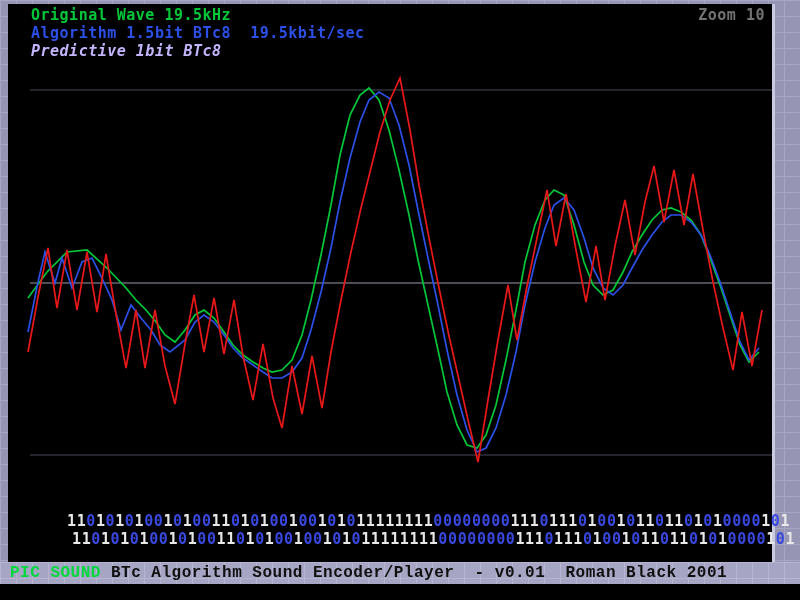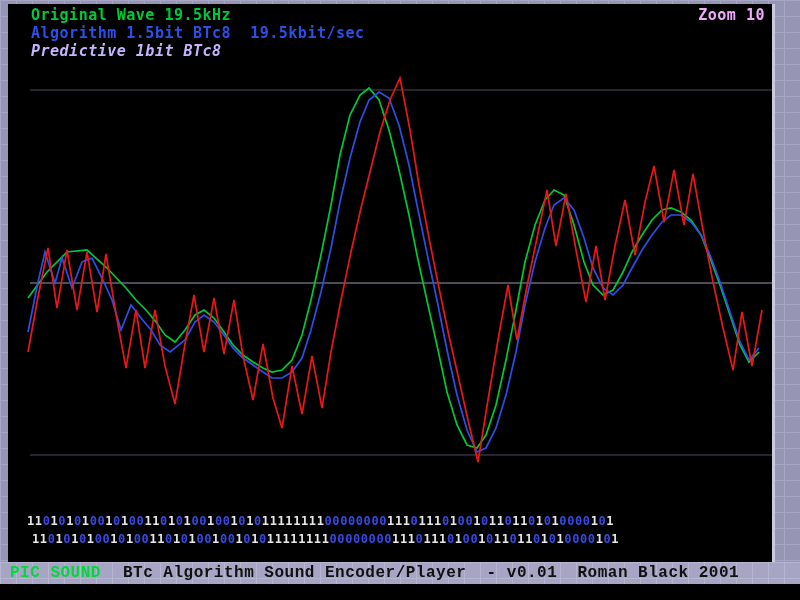--- a/index.html
+++ b/index.html
@@ -9,36 +9,36 @@
   #wallpaper{position:absolute;left:0;top:0;width:800px;height:600px;
     background-color:#9696b4;
     background-image:linear-gradient(#a8a8c6 1px,transparent 1px),
                      linear-gradient(90deg,#a8a8c6 1px,transparent 1px);
     background-size:16px 16px;}
   
   #client{position:absolute;left:8px;top:4px;width:764px;height:558px;background:#000;
           border-right:3px solid #c9c9e2;}
   .legend-line{position:absolute;left:31px;font-size:15px;letter-spacing:.5px;white-space:pre;}
   #zoom-label{position:absolute;left:600px;top:6px;width:165px;text-align:right;
-              color:#f0abfc;font-size:15px;letter-spacing:.5px;}
+              color:#737373;font-size:15px;letter-spacing:.5px;}
   #wave-plot{position:absolute;left:0;top:0;width:800px;height:600px;pointer-events:none;}
-  .bit-row{position:absolute;font-size:12px;letter-spacing:.6px;white-space:pre;line-height:18px;}
+  .bit-row{position:absolute;font-size:15px;letter-spacing:.6px;white-space:pre;line-height:18px;margin-left:40px;}
   .bit-row .b1{color:var(--one,#e8e8e8);}
   .bit-row .b0{color:var(--zero,#3848e0);}
   #row1{left:27px;top:512px;}
   #row2{left:32px;top:530px;}
   
   #statusbar{position:absolute;left:0;top:562px;width:800px;height:22px;
     background-color:#a6a6c4;
     background-image:linear-gradient(#b6b6d2 1px,transparent 1px),
                      linear-gradient(90deg,#b6b6d2 1px,transparent 1px);
     background-size:16px 16px;
     display:flex;align-items:center;font-size:16px;letter-spacing:.5px;white-space:pre;font-family:Liberation Mono, monospace;}
   #statusbar .appname{margin-left:10px;}
-  #statusbar .title{margin-left:22px;color:#101010;}
+  #statusbar .title{margin-left:10px;color:#101010;}
   #bottom-strip{position:absolute;left:0;top:584px;width:800px;height:16px;background:#000;}
 </style>
 </head>
 <body>
 
 <div id="screen">
   <div id="wallpaper"></div>
 
   <div id="client"></div>
 

